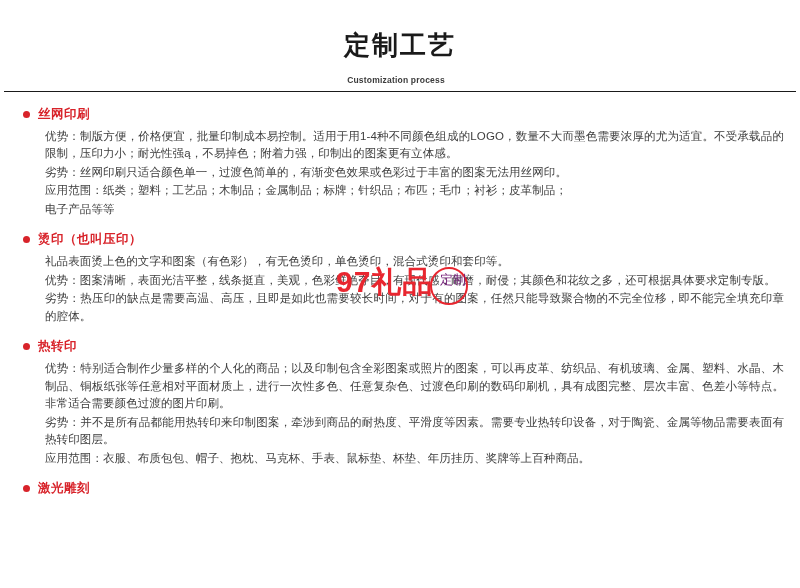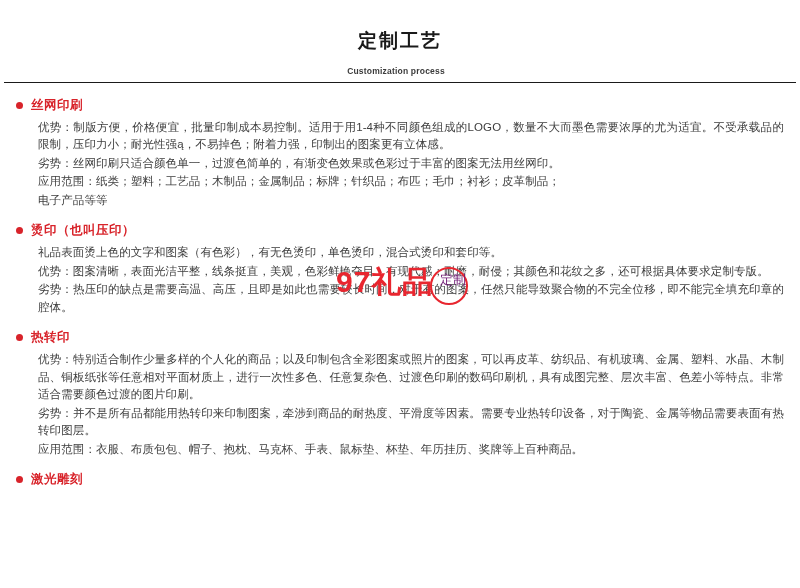--- a/index.html
+++ b/index.html
@@ -21,41 +21,41 @@
     height: 588px;
     box-sizing: border-box;
   }
   
   .header {
     position: relative;
     padding-top: 28px;
   }
   .header-title {
     text-align: center;
-    font-size: 19px;
+    font-size: 26px;
     font-weight: bold;
     color: #1a1a1a;
     letter-spacing: 2px;
   }
   .header-sub {
     text-align: center;
     font-size: 8.5px;
     font-weight: bold;
     color: #3b3b3b;
     padding-right: 8px;
     margin-top: 12px;
     letter-spacing: 0.2px;
   }
   .header-rule {
     margin: 6px 4px 0 4px;
     border-top: 1px solid #1a1a1a;
   }
   
   .content {
-    padding: 14px 16px 0 16px;
+    padding: 14px 16px 0 23px;
   }
   .section {
     margin-bottom: 13px;
   }
   .sec-head {
     display: flex;
     align-items: center;
     margin-bottom: 5px;
   }
   .bullet {

